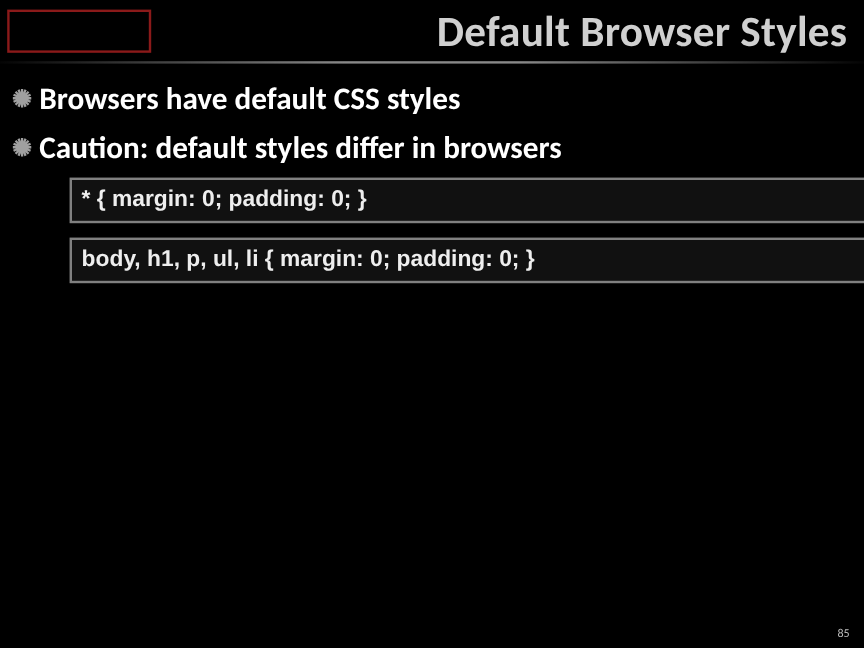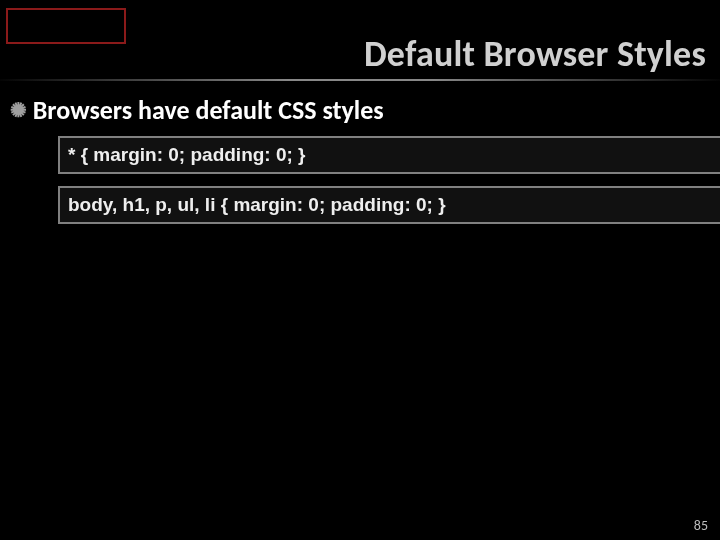--- a/index.html
+++ b/index.html
@@ -18,21 +18,20 @@
     border:2px solid #8b1a1a;
     box-sizing:border-box;
   }
   .title{
     font-size:36px;
     font-weight:700;
     text-align:right;
     color:#d0d0d0;
     padding:4px 14px 0 0;
     letter-spacing:0.2px;
-    margin-top:28px;
   }
   .title-underline{
     height:2px;
     background:linear-gradient(to right, rgba(80,80,80,0.05), #888 40%, #888 60%, rgba(80,80,80,0.05));
     margin:3px 0 10px;
   }
   .content{padding:0 8px 16px 10px}
   .lvl1{
     font-size:26px;
     font-weight:700;
@@ -62,39 +61,42 @@
     padding:6px 8px;
     font-family:Liberation Sans, sans-serif;
     font-size:19px;
     font-weight:700;
     color:#eee;
     box-sizing:border-box;
   }
   .page-num{
     position:absolute;
     right:12px;bottom:6px;
-    font-size:14px;color:#bbb;
+    font-size:10px;color:#bbb;
   }
   .lvl1 .txt,.lvl2 .txt{vertical-align:middle}
 </style>
 </head>
 <body>
 
 <div class="logo-box"></div>
 
 <div class="title">Default Browser Styles</div>
 <div class="title-underline"></div>
 
 <div class="content">
 
   <div class="lvl1">
     <span class="bullet-burst">✺</span><span class="txt">Browsers have default CSS styles</span>
   </div>
 
 
+  <div class="lvl1">
+    <span class="bullet-burst">✺</span><span class="txt">Caution: default styles differ in browsers</span>
+  </div>
 
 
   <div class="code-box">* { margin: 0; padding: 0; }</div>
   <div class="code-box">body, h1, p, ul, li { margin: 0; padding: 0; }</div>
 
 </div>
 
 <div class="page-num">85</div>
 
 </body></html>

